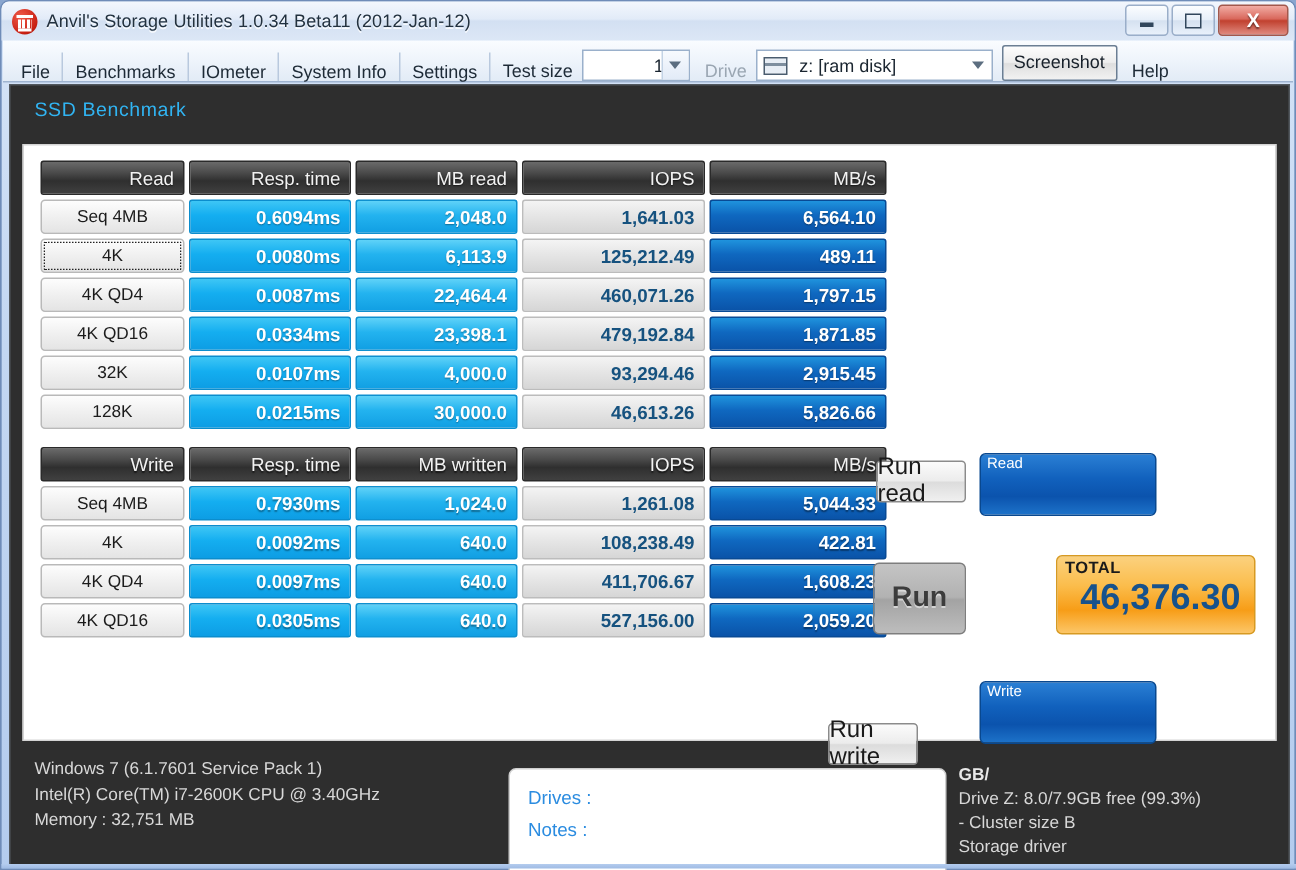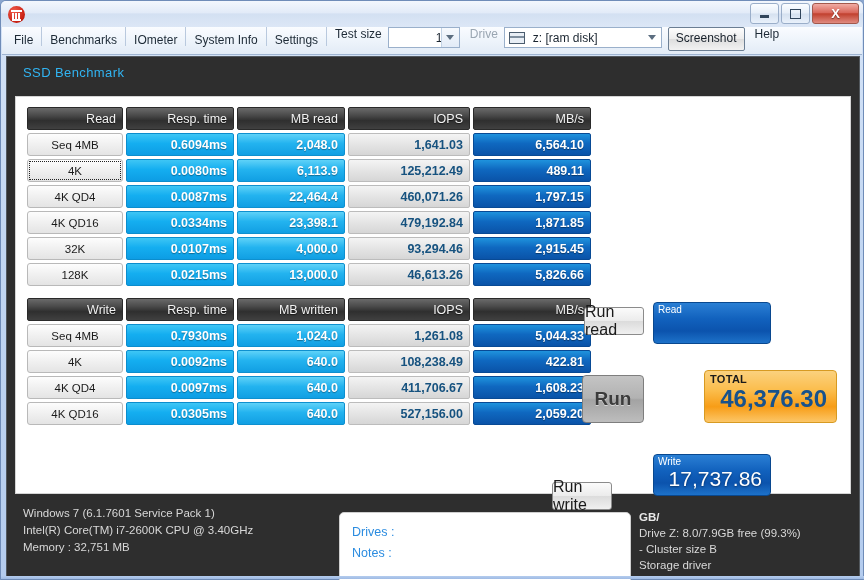--- a/index.html
+++ b/index.html
@@ -57,21 +57,21 @@
     text-shadow:0 1px 1px rgba(0,0,0,.45);
   }
   .mini-glyph{display:block;}
   .g-min{width:9px;height:3px;background:#31465c;margin-top:6px;}
   .g-max{width:9px;height:8px;border:1.5px solid #31465c;}
   
   #menubar{
     position:absolute;left:1px;top:26px;width:860px;height:28px;
     background:linear-gradient(180deg,#fafcff 0%,#eef4fb 50%,#e2ebf6 100%);
     border-bottom:1px solid #9fb4d0;
-    display:flex;align-items:flex-start;padding:0 4px;box-sizing:border-box;
+    display:flex;align-items:flex-end;padding:0 4px;box-sizing:border-box;
   }
   .menu-item{
     font-size:12px;color:#1d2a36;padding:4px 8px;white-space:nowrap;
     border-right:1px solid #b9c9de;height:19px;line-height:19px;box-sizing:border-box;
   }
   .menu-item:last-of-type{border-right:none;}
   #testsize-label{font-size:12px;color:#1d2a36;padding:0 6px 0 8px;}
   .combo{
     height:21px;border:1px solid #9ab0cb;background:#fff;
     display:flex;align-items:center;box-sizing:border-box;
@@ -238,20 +238,21 @@
     background:linear-gradient(180deg,#b4ccee,#9fbbe4);
   }
 </style>
 </head>
 <body>
 
 <div id="window">
 
   <div id="titlebar">
     <span id="app-icon"></span>
+    <span id="title-text">Anvil's Storage Utilities 1.0.34 Beta11 (2012-Jan-12)</span>
     <div id="win-buttons">
       <div class="wbtn">
         <span class="mini-glyph g-min"></span>
       </div>
       <div class="wbtn">
         <span class="mini-glyph g-max"></span>
       </div>
       <div class="wbtn close">X</div>
     </div>
   </div>
@@ -336,21 +337,21 @@
             <tr>
               <td class="rowlabel">32K</td>
               <td class="resp">0.0107ms</td>
               <td class="mb">4,000.0</td>
               <td class="iops">93,294.46</td>
               <td class="mbs">2,915.45</td>
             </tr>
             <tr>
               <td class="rowlabel">128K</td>
               <td class="resp">0.0215ms</td>
-              <td class="mb">13,000.0</td>
+              <td class="mb">30,000.0</td>
               <td class="iops">46,613.26</td>
               <td class="mbs">5,826.66</td>
             </tr>
           </tbody>
       </table>
 
       <table class="bench-table" id="write-table">
         <colgroup>
           <col class="c-label">
             <col class="c-resp">
@@ -405,21 +406,20 @@
 
       <div class="score-badge" id="read-badge">
         <span class="lbl">Read</span>
       </div>
       <div class="score-badge" id="total-badge">
         <span class="lbl">TOTAL</span>
         <span class="val">46,376.30</span>
       </div>
       <div class="score-badge" id="write-badge">
         <span class="lbl">Write</span>
-        <span class="val">17,737.86</span>
       </div>
     </div>
 
     <div id="sysinfo">
       <div>Windows 7 (6.1.7601 Service Pack 1)</div>
       <div>Intel(R) Core(TM) i7-2600K CPU @ 3.40GHz</div>
       <div>Memory : 32,751 MB</div>
 
     </div>
 

